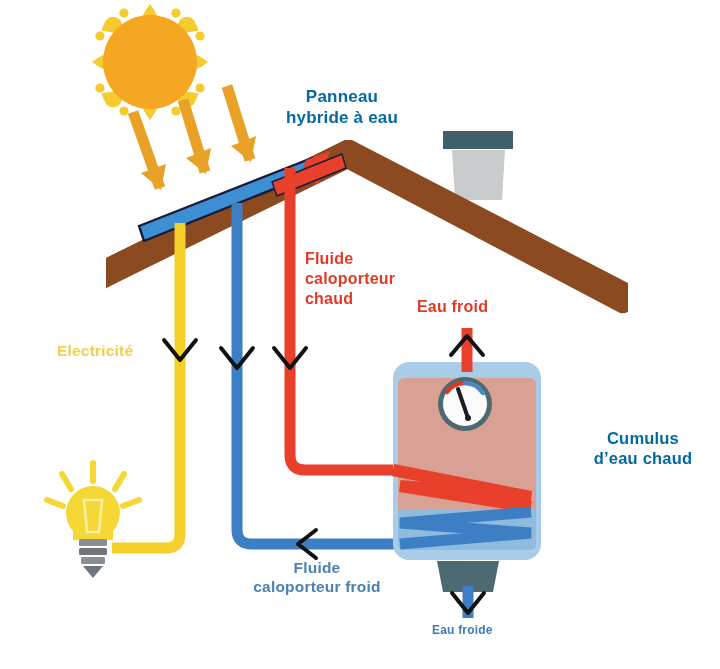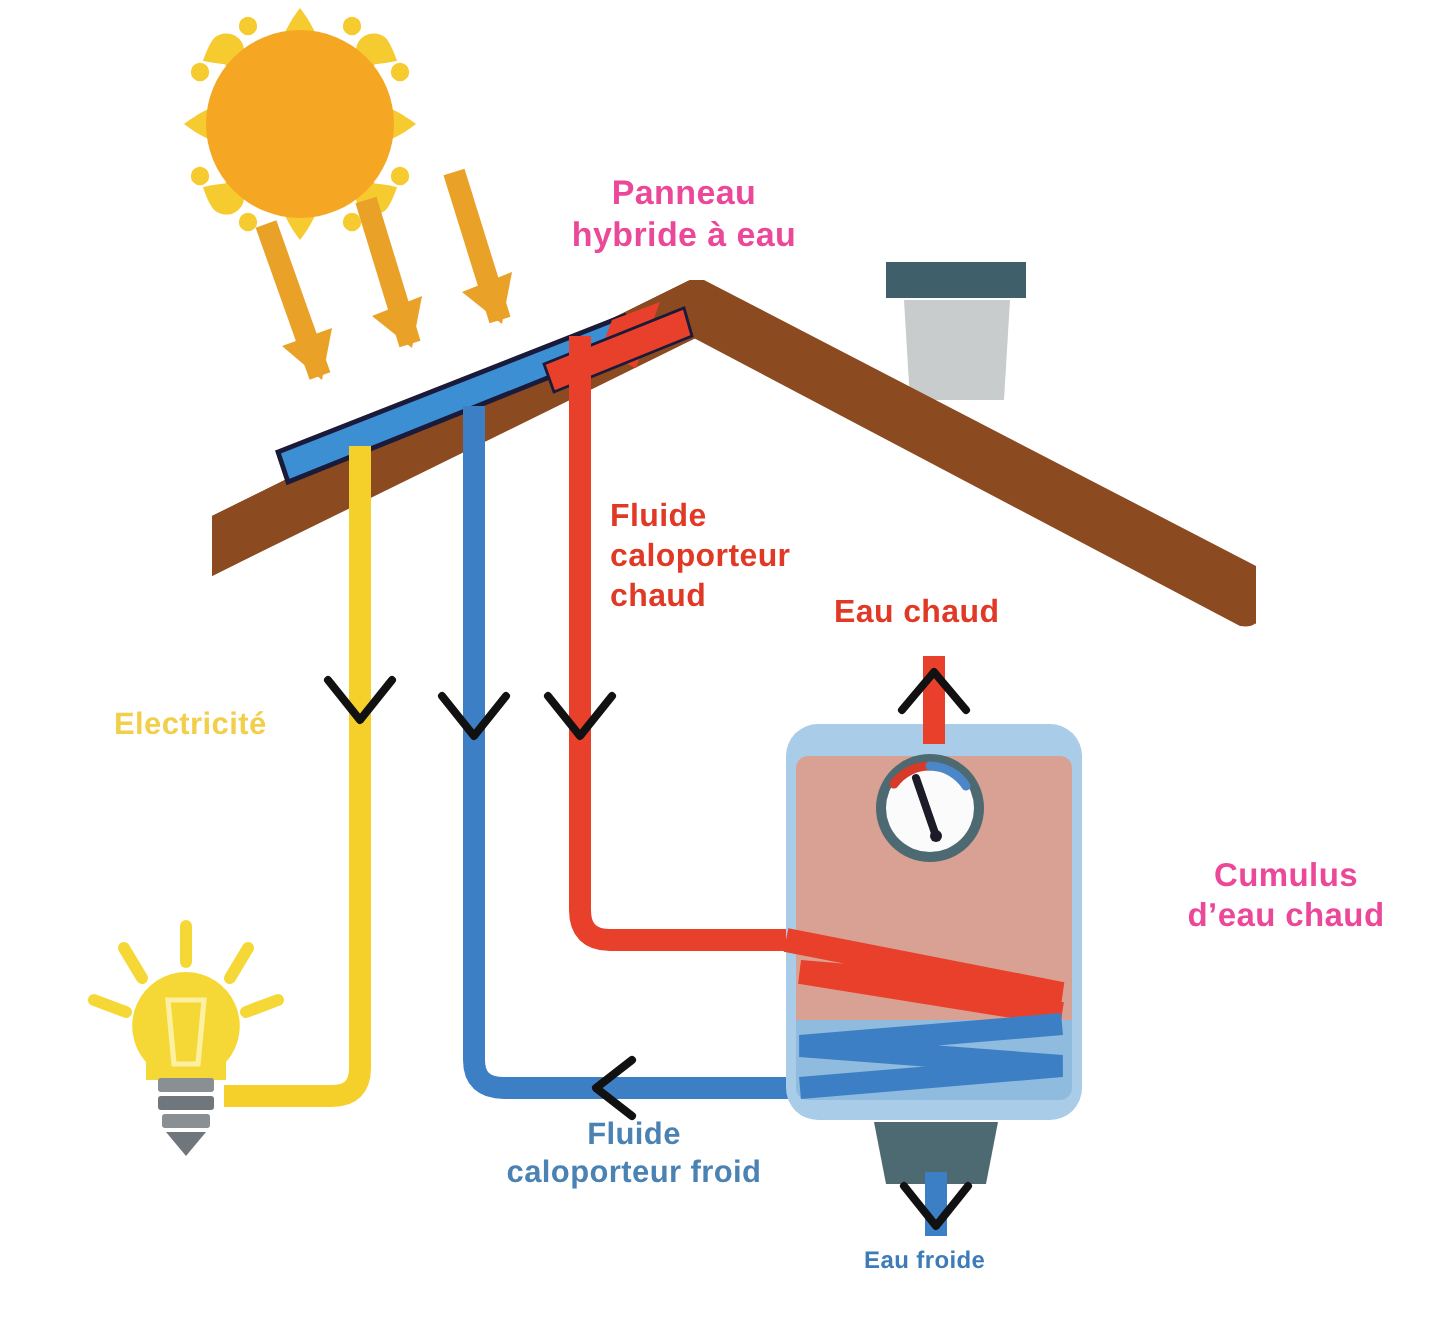--- a/index.html
+++ b/index.html
@@ -26,24 +26,24 @@
     height: 669px;
   }
   .lbl {
     position: absolute;
     font-family: "Liberation Sans", sans-serif;
     font-weight: bold;
     line-height: 1.24;
     white-space: pre;
     letter-spacing: 0.2px;
   }
-  .lbl-dark { color: #ec4899; }
+  .lbl-dark { color: #0369a1; }
   .lbl-red  { color: #e03a27; }
   .lbl-blue { color: #3d7cb8; }
-  .lbl-yellow { color: #f2cf4a; margin-top: 12px; }
+  .lbl-yellow { color: #f2cf4a; }
   .lbl-steel { color: #4b82b4; }
   .t-center { text-align: center; }
 </style>
 </head>
 <body>
 
 <div id="diagram-root">
 
   <svg id="scene" viewBox="0 0 720 669" xmlns="http://www.w3.org/2000/svg">
 
@@ -192,20 +192,20 @@
 
   <div class="lbl lbl-red" style="left:305px; top:249px; width:130px; font-size:16px;">Fluide
 caloporteur
 chaud</div>
 
   <div class="lbl lbl-steel t-center" style="left:222px; top:558px; width:190px; font-size:15.5px;">Fluide
 caloporteur froid</div>
 
   <div class="lbl lbl-yellow" style="left:57px; top:341px; width:130px; font-size:15.5px;">Electricité</div>
 
-  <div class="lbl lbl-red" style="left:417px; top:297px; width:140px; font-size:16px;">Eau chaud</div>
+  <div class="lbl lbl-red" style="left:417px; top:297px; width:140px; font-size:16px;">Eau froid</div>
 
   <div class="lbl lbl-blue" style="left:432px; top:623px; width:140px; font-size:12px;">Eau froide</div>
 
   <div class="lbl lbl-dark t-center" style="left:568px; top:428px; width:150px; font-size:16.5px;">Cumulus
 d’eau chaud</div>
 
 </div>
 
 </body></html>

